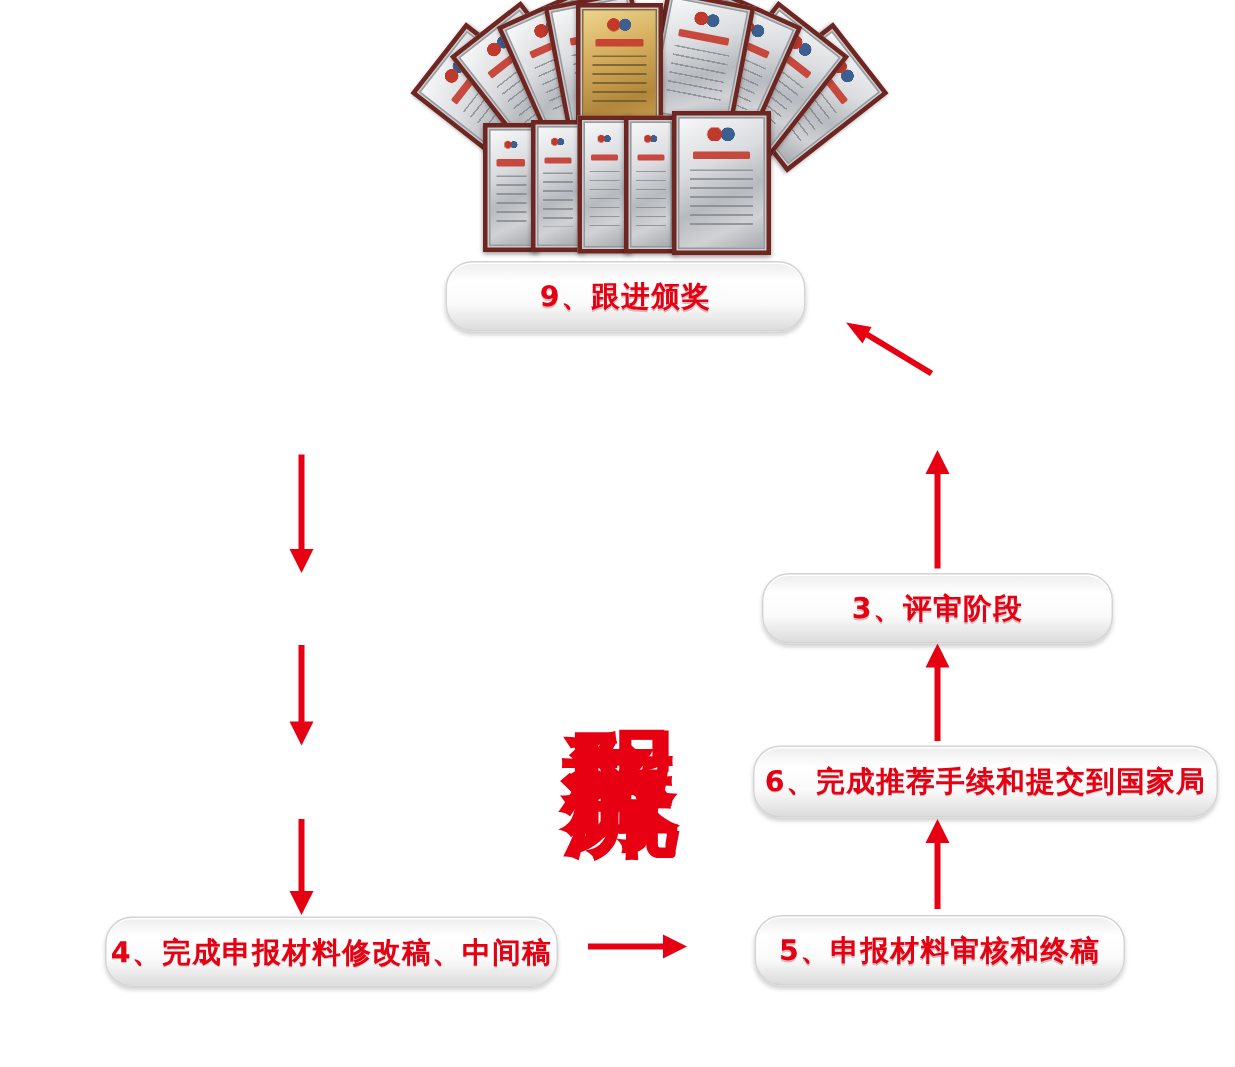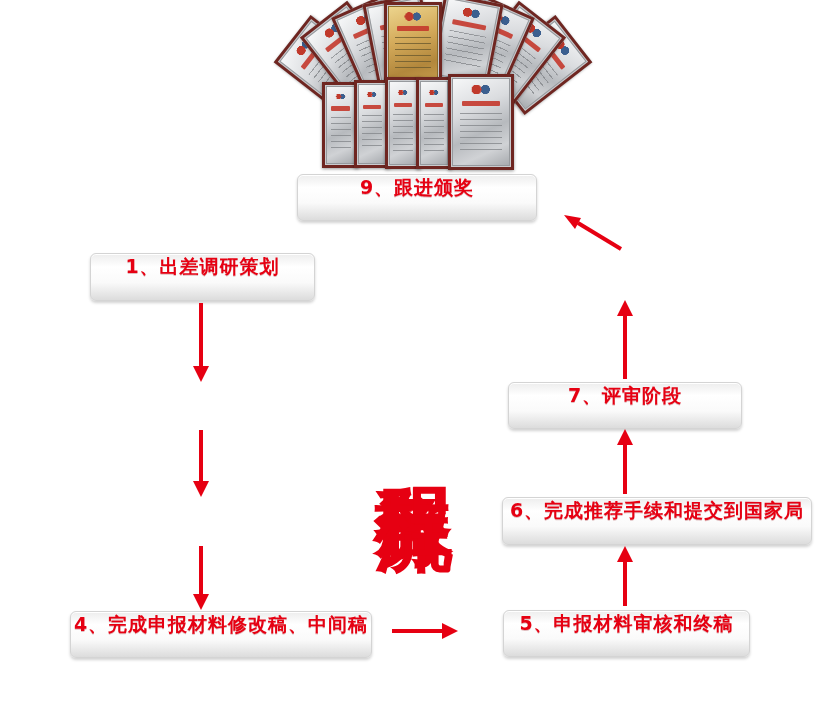--- a/index.html
+++ b/index.html
@@ -3,24 +3,24 @@
 <meta charset="utf-8">
 <style>
   html,body{margin:0;padding:0;background:#ffffff;}
   #canvas{position:relative;width:823px;height:711px;background:#ffffff;overflow:hidden;
           font-family:"DejaVu Sans","Liberation Sans",sans-serif;}
 
   
   .step{
     position:absolute;
     border:1px solid #d4d4d4;
-    border-radius:6px;
+    border-radius:18px;
     background:linear-gradient(180deg,#ededed 0%,#ffffff 28%,#fafafa 62%,#dcdcdc 100%);
     box-shadow:0 2px 3px rgba(0,0,0,.18), inset 0 1px 0 #ffffff;
-    display:flex;align-items:flex-start;justify-content:center;
+    display:flex;align-items:center;justify-content:center;
     white-space:nowrap;
   }
   .step .lbl{
     color:#e60012;
     font-weight:bold;
     font-size:19px;
     letter-spacing:1px;
     text-shadow:0 1px 0 rgba(140,0,10,.25);
   }
 
@@ -180,34 +180,31 @@
           <u class="cln"></u>
         </span>
     </div>
   </div>
 
   <div class="big-title">服务流程</div>
 
   <div class="step" style="left:297px;top:174px;width:238px;height:45px;">
     <span class="lbl">9、跟进颁奖</span>
   </div>
-  <div class="step" style="left:90px;top:253px;width:223px;height:46px;">
-    <span class="lbl">1、出差调研策划</span>
-  </div>
   <div class="step" style="left:70px;top:611px;width:300px;height:45px;">
     <span class="lbl">4、完成申报材料修改稿、中间稿</span>
   </div>
   <div class="step" style="left:503px;top:610px;width:245px;height:45px;">
     <span class="lbl">5、申报材料审核和终稿</span>
   </div>
   <div class="step" style="left:502px;top:497px;width:308px;height:46px;">
     <span class="lbl">6、完成推荐手续和提交到国家局</span>
   </div>
   <div class="step" style="left:508px;top:382px;width:232px;height:45px;">
-    <span class="lbl">7、评审阶段</span>
+    <span class="lbl">3、评审阶段</span>
   </div>
 
   <svg class="arrows" viewBox="0 0 823 711" xmlns="http://www.w3.org/2000/svg">
 
     <g>
       <line x1="201" y1="303" x2="201" y2="367"></line>
       <polygon points="193,366 209,366 201,382"></polygon>
     </g>
 
     <g>

